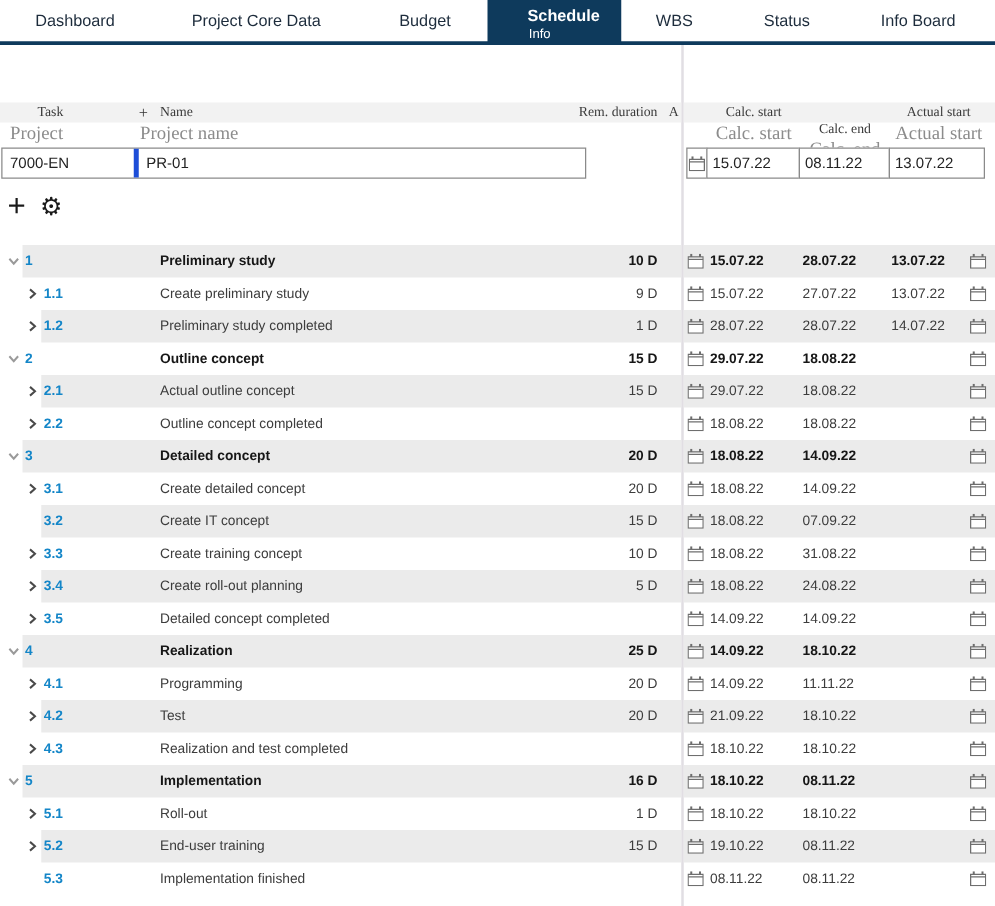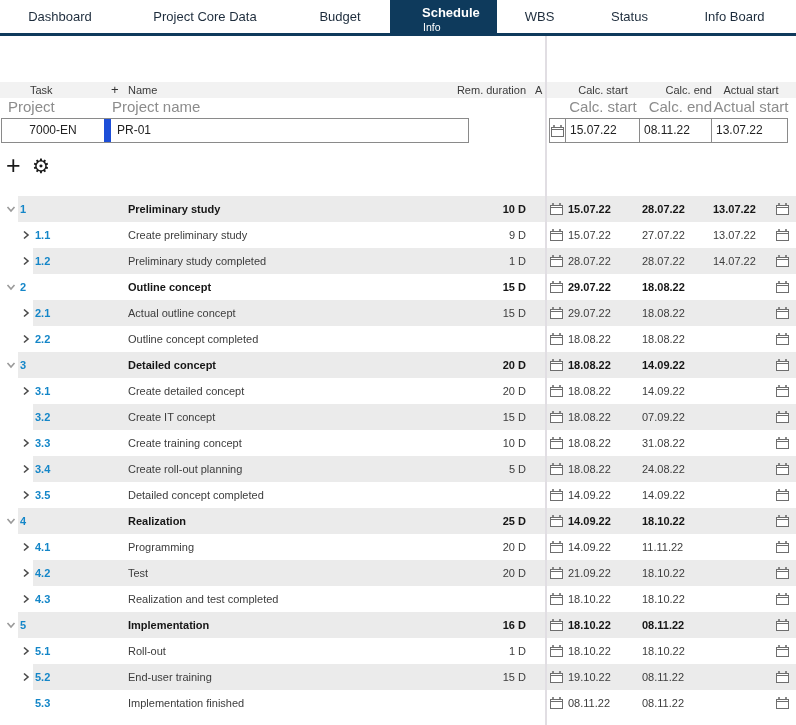--- a/index.html
+++ b/index.html
@@ -25,31 +25,31 @@
   .content { display:flex; height:689px; }
   .left  { width:545px; position:relative; }
   .vdivider { width:2px; background:#e1dee3; }
   .right { flex:1; position:relative; }
   .spacer-top { height:46px; }
   .hdr1 { height:16px; background:#f2f2f2; position:relative; font-size:11px; color:#3a3a3a; line-height:16px; }
   .hdr2 { height:18px; position:relative; font-size:15px; color:#8c8c8c; line-height:18px; }
   .inputrow { height:30px; position:relative; }
   .toolbar { height:50px; position:relative; }
 
-  .abs { position:absolute; }
+  .abs { position:absolute;font-family:Liberation Serif, serif; }
   .h-task { left:30px; } .h-plus { left:111px; font-size:13px; color:#333; } .h-name { left:128px; }
   .h-rem { right:19px; } .h-a { left:535px; }
   .h-project { left:8px; } .h-pname { left:112px; }
   .c-cs { left:19px; width:74px; text-align:center; }
-  .c-ce { left:93px; width:72px; text-align:right; }
+  .c-ce { left:93px; width:72px; text-align:center;margin-top:13px; }
   .c-as { left:165px; width:78px; text-align:center; }
 
   .inp-group { position:absolute; left:1px; top:2px; width:468px; height:25px;
                border:1px solid #8a8a8a; display:flex; background:#fff; font-size:12px; color:#222; }
-  .inp-task { width:109px; border-right:7px solid #1d4ed8; padding:0 6px; line-height:23px;text-align:center; }
+  .inp-task { width:109px; border-right:4px solid #1d4ed8; padding:0 6px; line-height:23px; }
   .inp-name { flex:1; padding:0 6px; line-height:23px; }
   .dbox { position:absolute; top:2px; height:25px; border:1px solid #8a8a8a; background:#fff;
           font-size:12px; color:#222; line-height:23px; padding-left:4px; }
   .dbox.ico { display:flex; align-items:center; justify-content:center; padding-left:0; }
   .b-ico { left:2px;  width:17px; }
   .b-cs  { left:18px; width:75px; }
   .b-ce  { left:92px; width:73px; }
   .b-as  { left:164px;width:77px; }
 
   .plusbtn { position:absolute; left:6px; top:6px; font-size:25px; font-weight:300; color:#1a1a1a; line-height:26px; cursor:default; }

